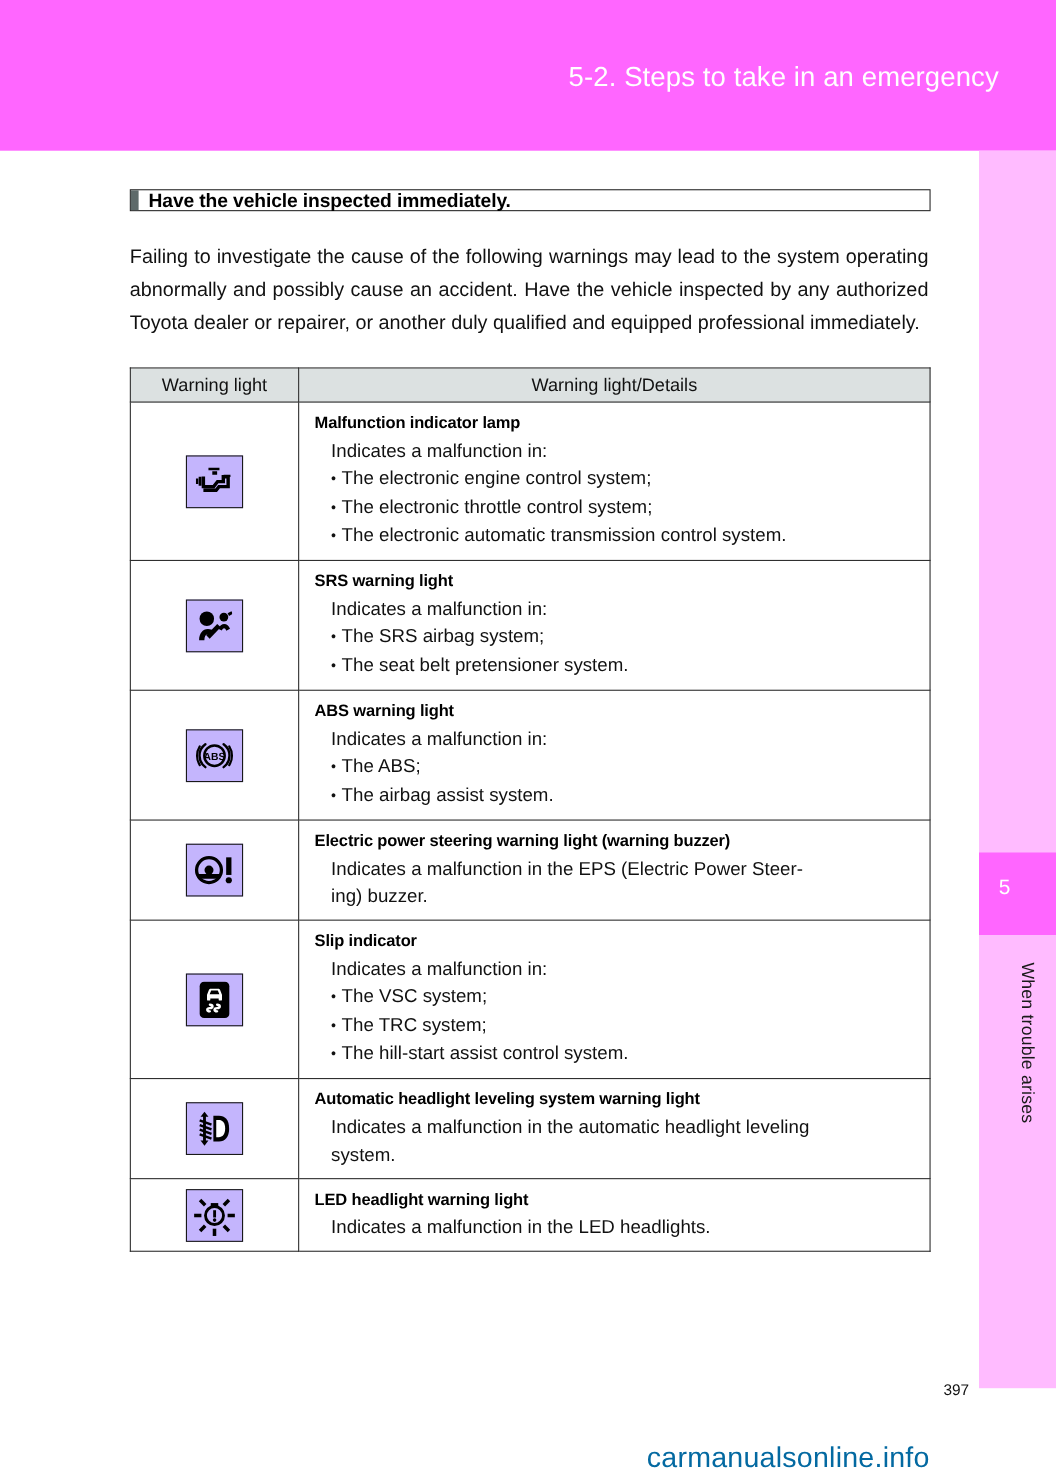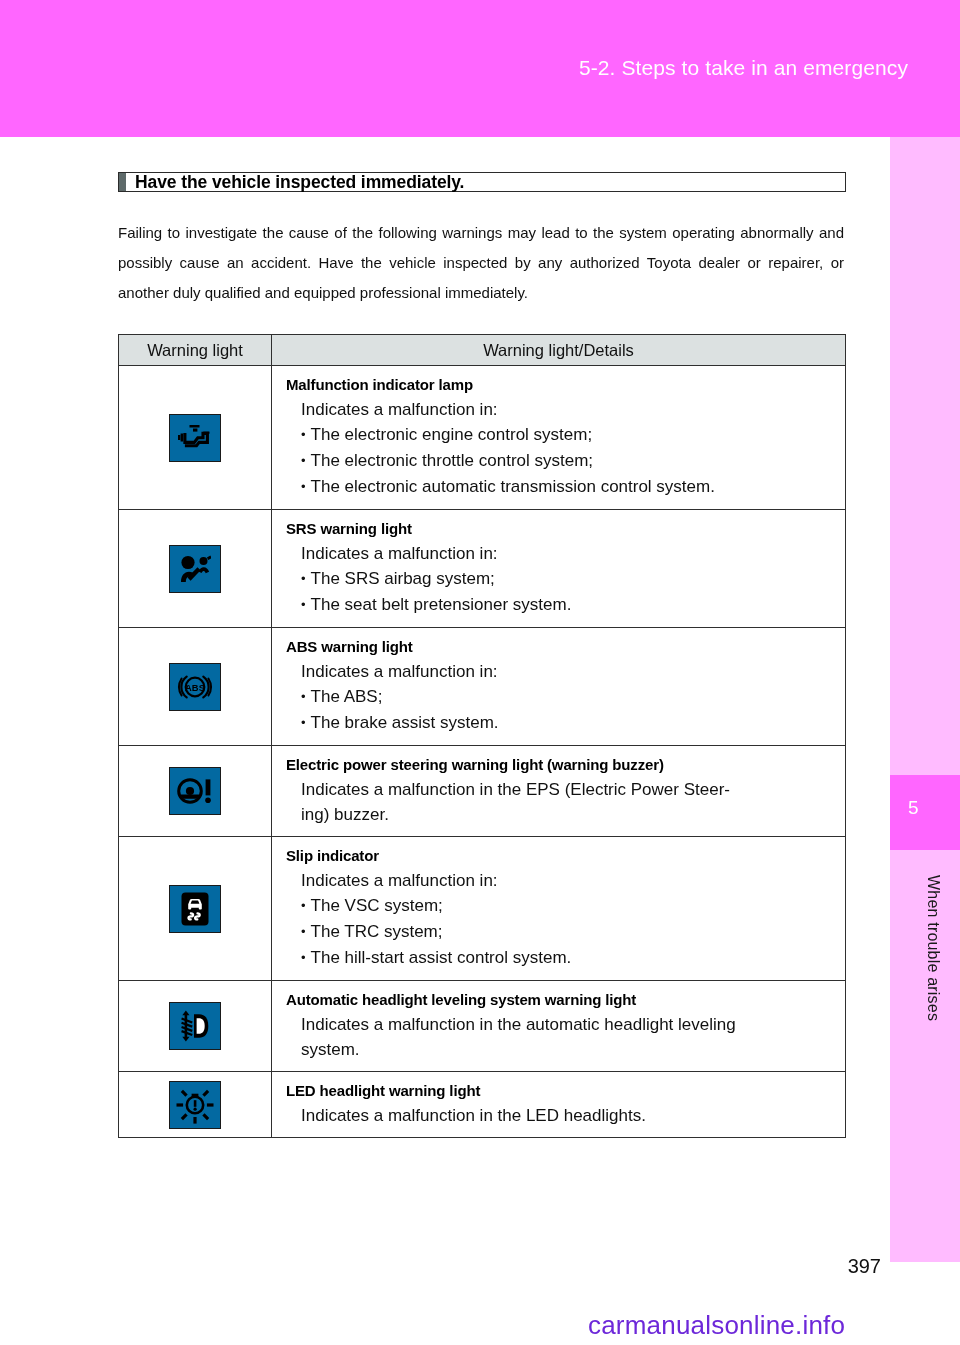--- a/index.html
+++ b/index.html
@@ -22,21 +22,21 @@
     top: 0;
     width: 960px;
     height: 137px;
     background: #ff66ff;
   }
   .top-band-title {
     position: absolute;
     right: 52px;
     top: 56px;
     color: #ffffff;
-    font-size: 21px;
+    font-size: 25px;
     letter-spacing: 0.1px;
     white-space: nowrap;
   }
 
   
   .side-rail {
     position: absolute;
     right: 0;
     top: 137px;
     width: 70px;
@@ -98,21 +98,21 @@
     font-size: 17.5px;
     font-weight: bold;
     color: #000000;
     padding-left: 9px;
     letter-spacing: -0.1px;
   }
 
   
   .intro {
     margin-top: 26px;
-    font-size: 15px;
+    font-size: 18px;
     line-height: 30px;
     color: #111111;
     text-align: justify;
     text-justify: inter-word;
     padding-right: 2px;
   }
 
   
   .warn-table {
     margin-top: 26px;
@@ -168,39 +168,39 @@
   }
 
   
   .icon-frame {
     width: 52px;
     height: 48px;
     border: 1.4px solid #1a1a1a;
     display: inline-flex;
     align-items: center;
     justify-content: center;
-    background: #0369a1;
+    background: #c4b5fd;
     box-sizing: border-box;
   }
   .icon-frame svg { display: block; }
 
   
   .page-number {
     position: absolute;
     right: 79px;
     top: 1255px;
-    font-size: 20px;
+    font-size: 14px;
     color: #111;
   }
   .watermark {
     position: absolute;
     left: 588px;
     top: 1310px;
     font-size: 26px;
-    color: #6d28d9;
+    color: #0369a1;
     letter-spacing: 0.2px;
     white-space: nowrap;
   }
 </style>
 </head>
 <body>
 
 <div class="top-band">
   <div class="top-band-title">5-2. Steps to take in an emergency</div>
 </div>
@@ -280,21 +280,21 @@
               <path fill="none" stroke="#000" stroke-width="2" stroke-linecap="round" d="M6.6 5.5A16 16 0 0 0 6.6 22.5"></path>
               <path fill="none" stroke="#000" stroke-width="2" stroke-linecap="round" d="M33.4 5.5A16 16 0 0 1 33.4 22.5"></path>
               <text x="20" y="18.3" font-family="Liberation Sans, sans-serif" font-size="9.4" font-weight="bold" text-anchor="middle" fill="#000">ABS</text>
             </svg>
           </span>
         </td>
         <td class="detail-cell">
           <div class="row-title">ABS warning light</div>
           <div class="row-line">Indicates a malfunction in:</div>
           <div class="row-line bullet">The ABS;</div>
-          <div class="row-line bullet">The brake assist system.</div>
+          <div class="row-line bullet">The airbag assist system.</div>
         </td>
       </tr>
 
       <tr>
         <td class="icon-cell">
           <span class="icon-frame">
             <svg width="38" height="30" viewBox="0 0 38 30">
               <circle cx="14" cy="15" r="11.3" fill="none" stroke="#000" stroke-width="3"></circle>
               <circle cx="14" cy="15" r="4.1" fill="#000"></circle>
               <path fill="#000" d="M4.2 18.6h19.6c-0.7 2-1.9 3.5-3.3 4.2H7.5c-1.4-0.7-2.6-2.2-3.3-4.2z"></path>

